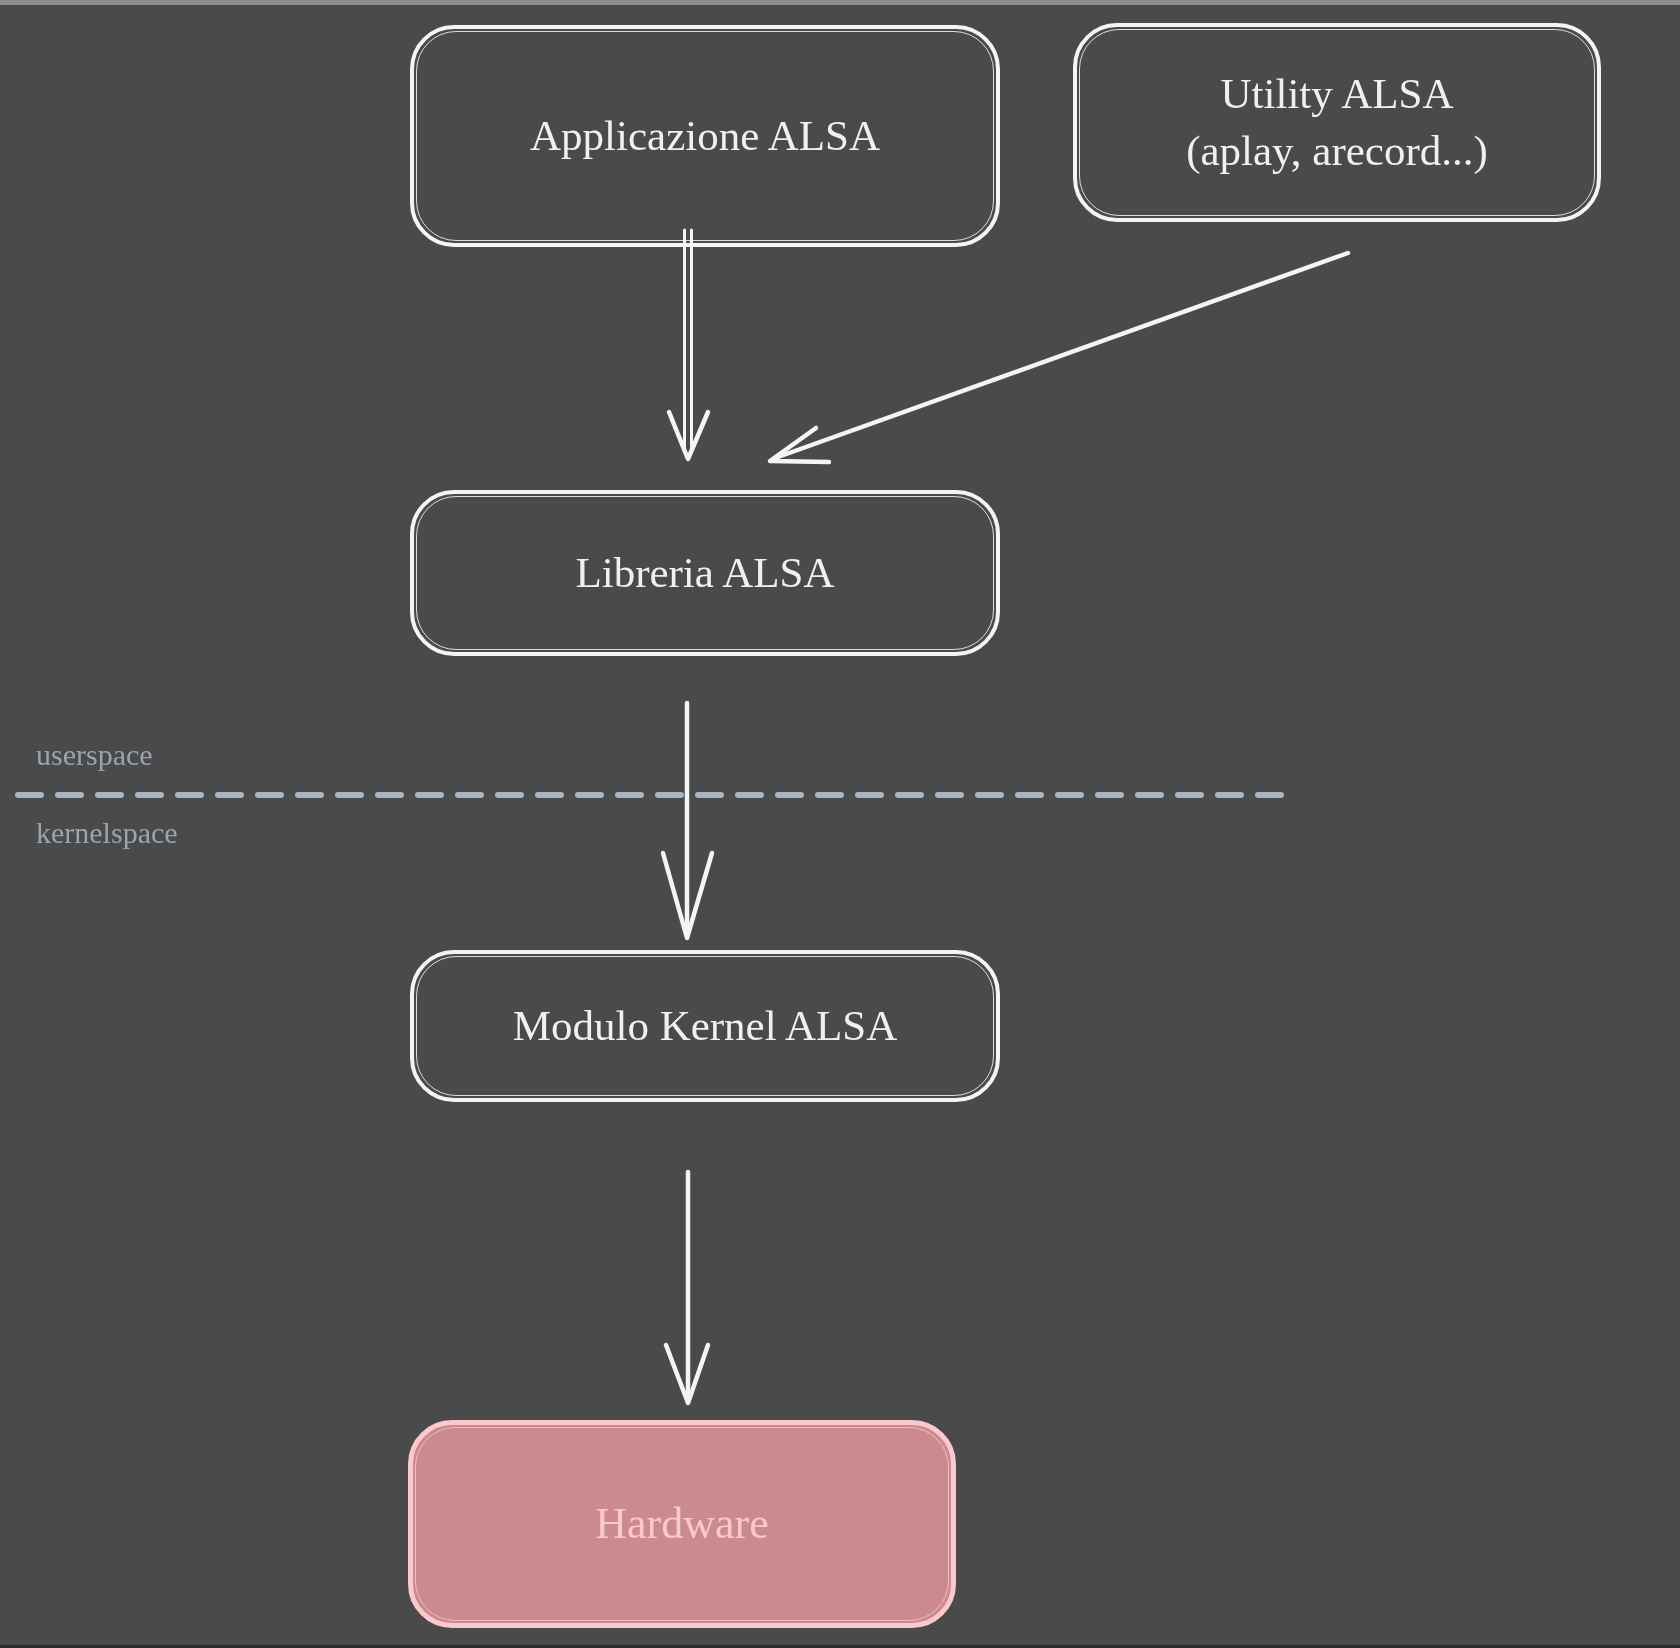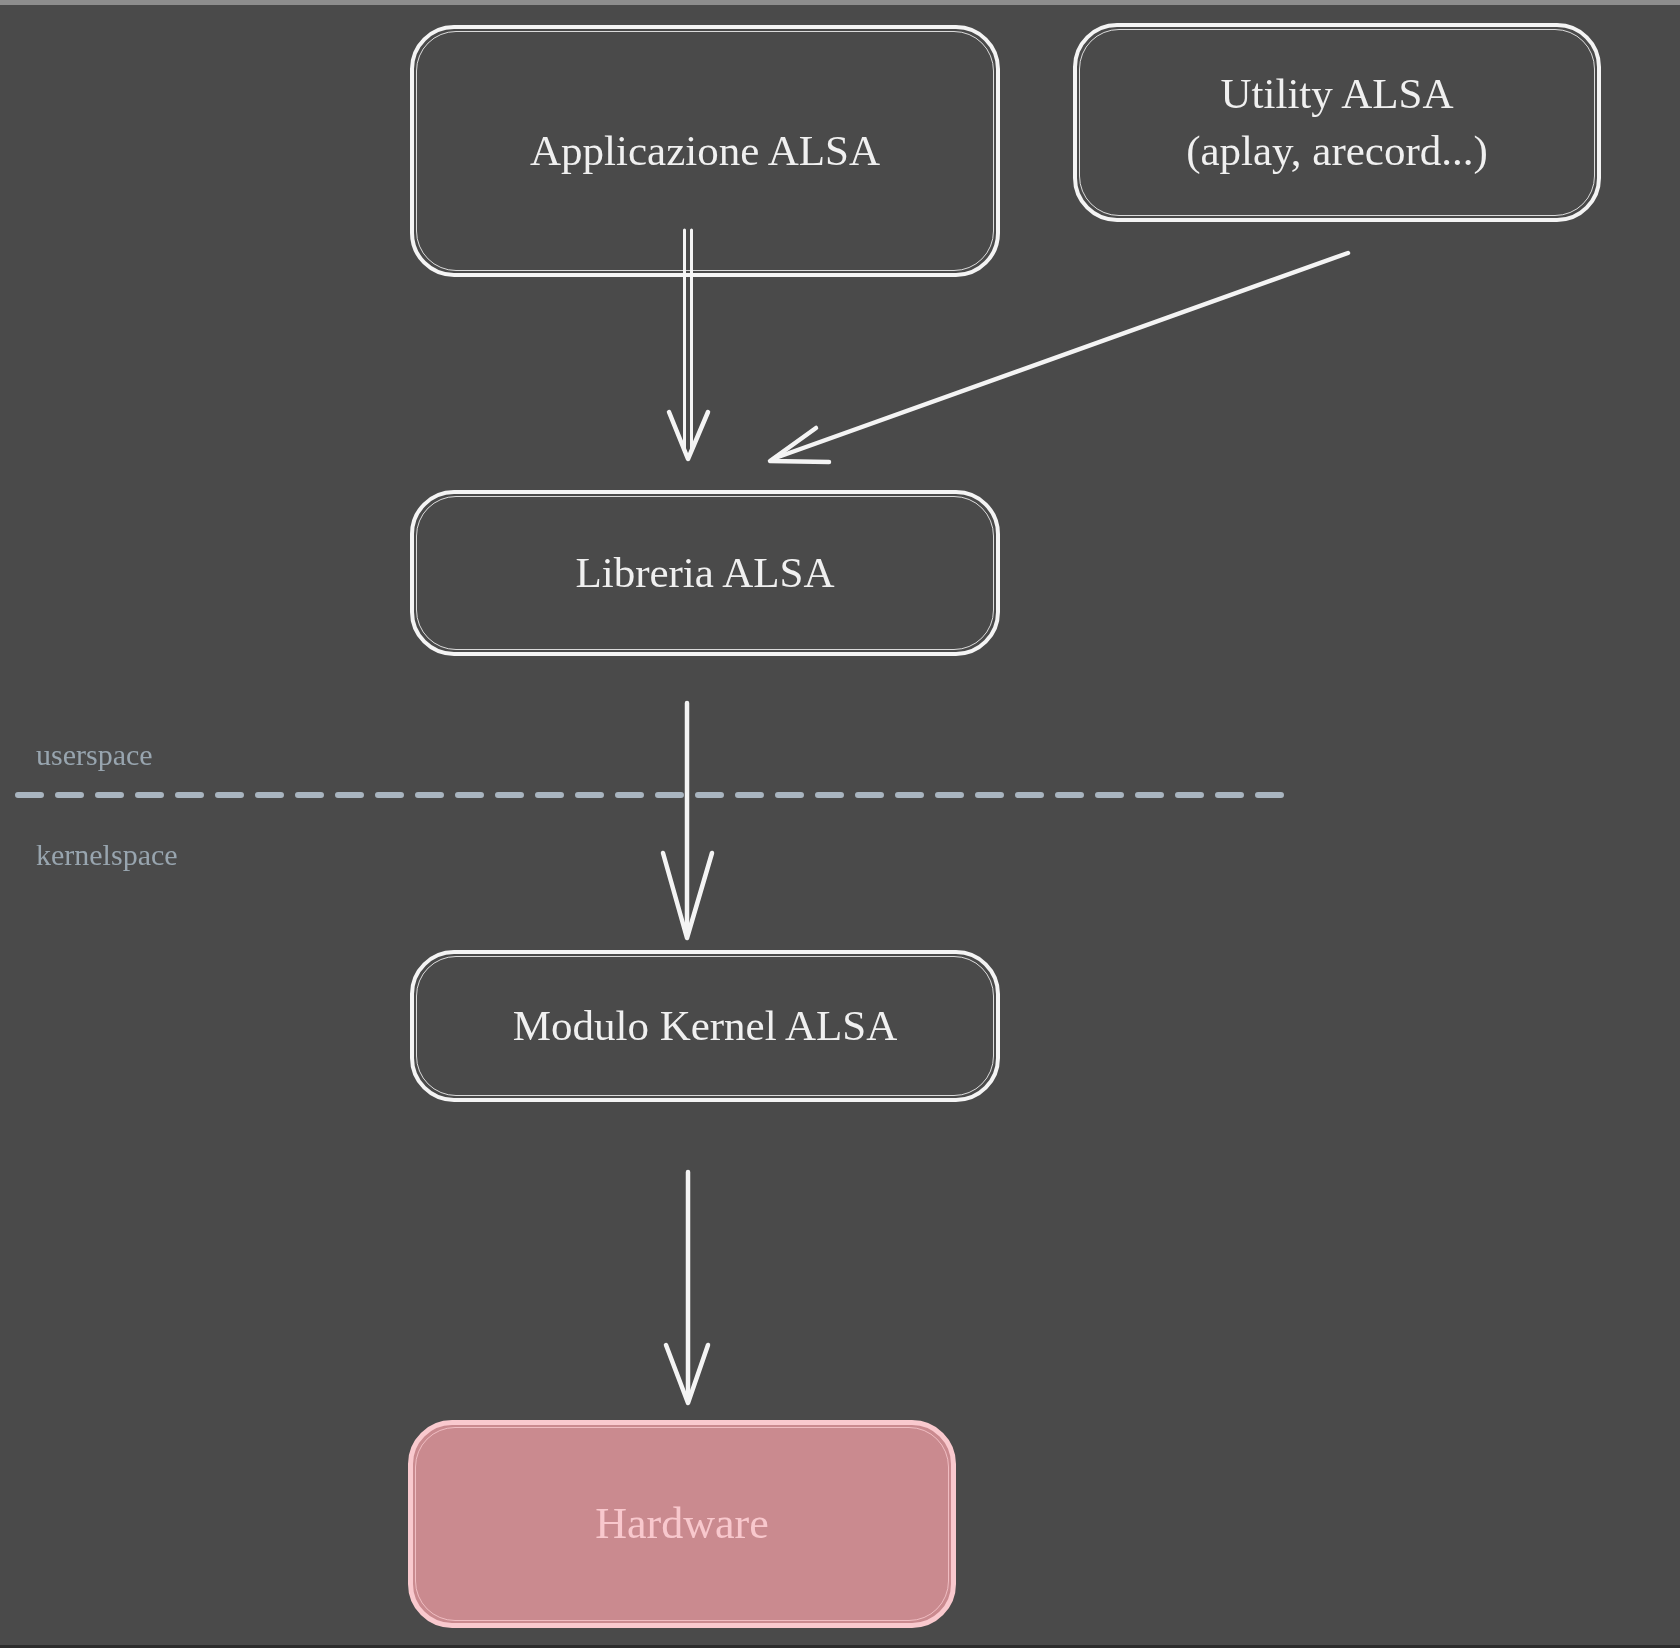--- a/index.html
+++ b/index.html
@@ -23,35 +23,35 @@
   .node{
     position:absolute;display:flex;align-items:center;justify-content:center;
     border:4px solid var(--stroke);border-radius:44px;
     color:var(--node-text);font-size:43px;text-align:center;line-height:1.32;
     box-sizing:border-box;
   }
   .node::after{
     content:"";position:absolute;inset:2px;border:1.5px solid rgba(244,244,244,.85);
     border-radius:40px;pointer-events:none;
   }
-  .n-app{left:410px;top:25px;width:590px;height:252px;}
+  .n-app{left:410px;top:25px;width:590px;height:222px;}
   .n-utility{left:1073px;top:23px;width:528px;height:199px;}
   .n-library{left:410px;top:490px;width:590px;height:166px;}
   .n-kernel{left:410px;top:950px;width:590px;height:152px;}
   .n-hardware{
     left:408px;top:1420px;width:548px;height:208px;
     background:var(--hardware-fill);border-color:var(--hardware-border);
     border-width:5px;color:var(--hardware-text);font-size:44px;
   }
   .n-hardware::after{border-color:rgba(249,201,206,.8);}
   .region-label{
     position:absolute;left:36px;color:var(--region-text);font-size:30px;line-height:1;
   }
   .userspace{top:740px;}
-  .kernelspace{top:840px;}
+  .kernelspace{top:818px;}
 </style>
 </head>
 <body>
 
 <div class="canvas">
 
   <div class="frame-top"></div>
 
   <svg class="connectors" viewBox="0 0 1680 1648" aria-hidden="true">
     <line class="divider" x1="18" y1="795" x2="1283" y2="795"></line>

